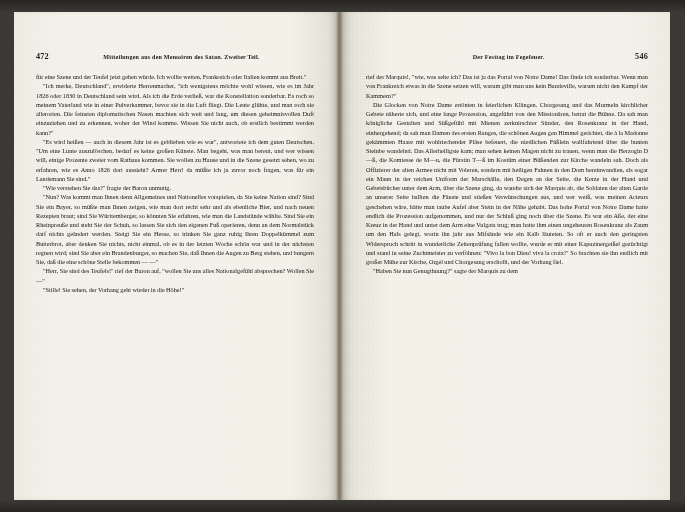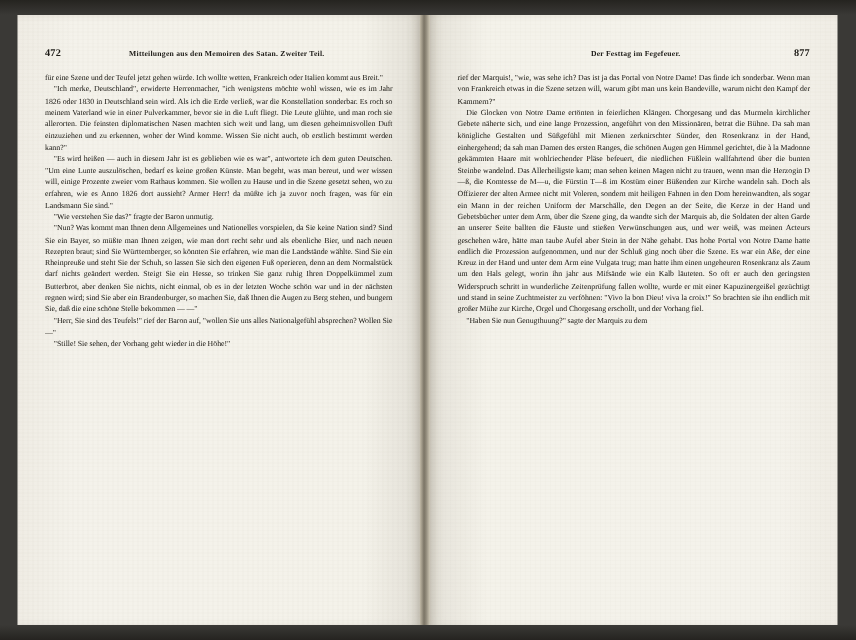--- a/index.html
+++ b/index.html
@@ -20,21 +20,21 @@
     width: 685px;
     height: 512px;
     background: #3a3936;
   }
   .page {
     position: absolute;
     top: 12px;
     height: 488px;
     background: #f3f1ea;
     box-sizing: border-box;
-    padding: 26px 22px 18px 22px;
+    padding: 40px 22px 18px 22px;
     overflow: hidden;
   }
   .page.left {
     left: 14px;
     width: 322px;
     background: linear-gradient(to right, #efece4 0%, #f4f2eb 14%, #f4f2ea 86%, #e2dfd6 100%);
     box-shadow: inset -6px 0 10px -6px rgba(90,80,60,0.45);
   }
   .page.right {
     left: 344px;
@@ -139,21 +139,21 @@
       <p class="para">"Wie verstehen Sie das?" fragte der Baron unmutig.</p>
       <p class="para">"Nun? Was kommt man Ihnen denn Allgemeines und Nationelles vorspielen, da Sie keine Nation sind? Sind Sie ein Bayer, so müßte man Ihnen zeigen, wie man dort recht sehr und als ebenliche Bier, und nach neuen Rezepten braut; sind Sie Württemberger, so könnten Sie erfahren, wie man die Landstände wählte. Sind Sie ein Rheinpreuße und steht Sie der Schuh, so lassen Sie sich den eigenen Fuß operieren, denn an dem Normalstück darf nichts geändert werden. Steigt Sie ein Hesse, so trinken Sie ganz ruhig Ihren Doppelkümmel zum Butterbrot, aber denken Sie nichts, nicht einmal, ob es in der letzten Woche schön war und in der nächsten regnen wird; sind Sie aber ein Brandenburger, so machen Sie, daß Ihnen die Augen zu Berg stehen, und bungern Sie, daß die eine schöne Stelle bekommen — —"</p>
       <p class="para">"Herr, Sie sind des Teufels!" rief der Baron auf, "wollen Sie uns alles Nationalgefühl absprechen? Wollen Sie —"</p>
       <p class="para">"Stille! Sie sehen, der Vorhang geht wieder in die Höhe!"</p>
     </div>
     <div class="grain"></div>
   </div>
 
   <div class="page right">
     <div class="hdr right-hdr">
-      <span class="folio">877</span>
+      <span class="folio">546</span>
       <span class="running">Der Festtag im Fegefeuer.</span>
     </div>
     <div class="col">
       <p class="para noind">rief der Marquis!, "wie, was sehe ich? Das ist ja das Portal von Notre Dame! Das finde ich sonderbar. Wenn man von Frankreich etwas in die Szene setzen will, warum gibt man uns kein Bandeville, warum nicht den Kampf der Kammern?"</p>
       <p class="para">Die Glocken von Notre Dame ertönten in feierlichen Klängen. Chorgesang und das Murmeln kirchlicher Gebete näherte sich, und eine lange Prozession, angeführt von den Missionären, betrat die Bühne. Da sah man königliche Gestalten und Süßgefühl mit Mienen zerknirschter Sünder, den Rosenkranz in der Hand, einhergehend; da sah man Damen des ersten Ranges, die schönen Augen gen Himmel gerichtet, die à la Madonne gekämmten Haare mit wohlriechender Pläse befeuert, die niedlichen Füßlein wallfahrtend über die bunten Steinbe wandelnd. Das Allerheiligste kam; man sehen keinen Magen nicht zu trauen, wenn man die Herzogin D—ß, die Komtesse de M—u, die Fürstin T—ß im Kostüm einer Büßenden zur Kirche wandeln sah. Doch als Offizierer der alten Armee nicht mit Voleren, sondern mit heiligen Fahnen in den Dom hereinwandten, als sogar ein Mann in der reichen Uniform der Marschälle, den Degen an der Seite, die Kerze in der Hand und Gebetsbücher unter dem Arm, über die Szene ging, da wandte sich der Marquis ab, die Soldaten der alten Garde an unserer Seite ballten die Fäuste und stießen Verwünschungen aus, und wer weiß, was meinen Acteurs geschehen wäre, hätte man taube Aufel aber Stein in der Nähe gehabt. Das hohe Portal von Notre Dame hatte endlich die Prozession aufgenommen, und nur der Schluß ging noch über die Szene. Es war ein Aße, der eine Kreuz in der Hand und unter dem Arm eine Vulgata trug; man hatte ihm einen ungeheuren Rosenkranz als Zaum um den Hals gelegt, worin ihn jahr aus Mifsände wie ein Kalb läuteten. So oft er auch den geringsten Widerspruch schritt in wunderliche Zeitenprüfung fallen wollte, wurde er mit einer Kapuzinergeißel gezüchtigt und stand in seine Zuchtmeister zu verföhnen: "Vivo la bon Dieu! viva la croix!" So brachten sie ihn endlich mit großer Mühe zur Kirche, Orgel und Chorgesang erschollt, und der Vorhang fiel.</p>
       <p class="para">"Haben Sie nun Genugthuung?" sagte der Marquis zu dem</p>
     </div>
     <div class="grain"></div>
   </div>
 

